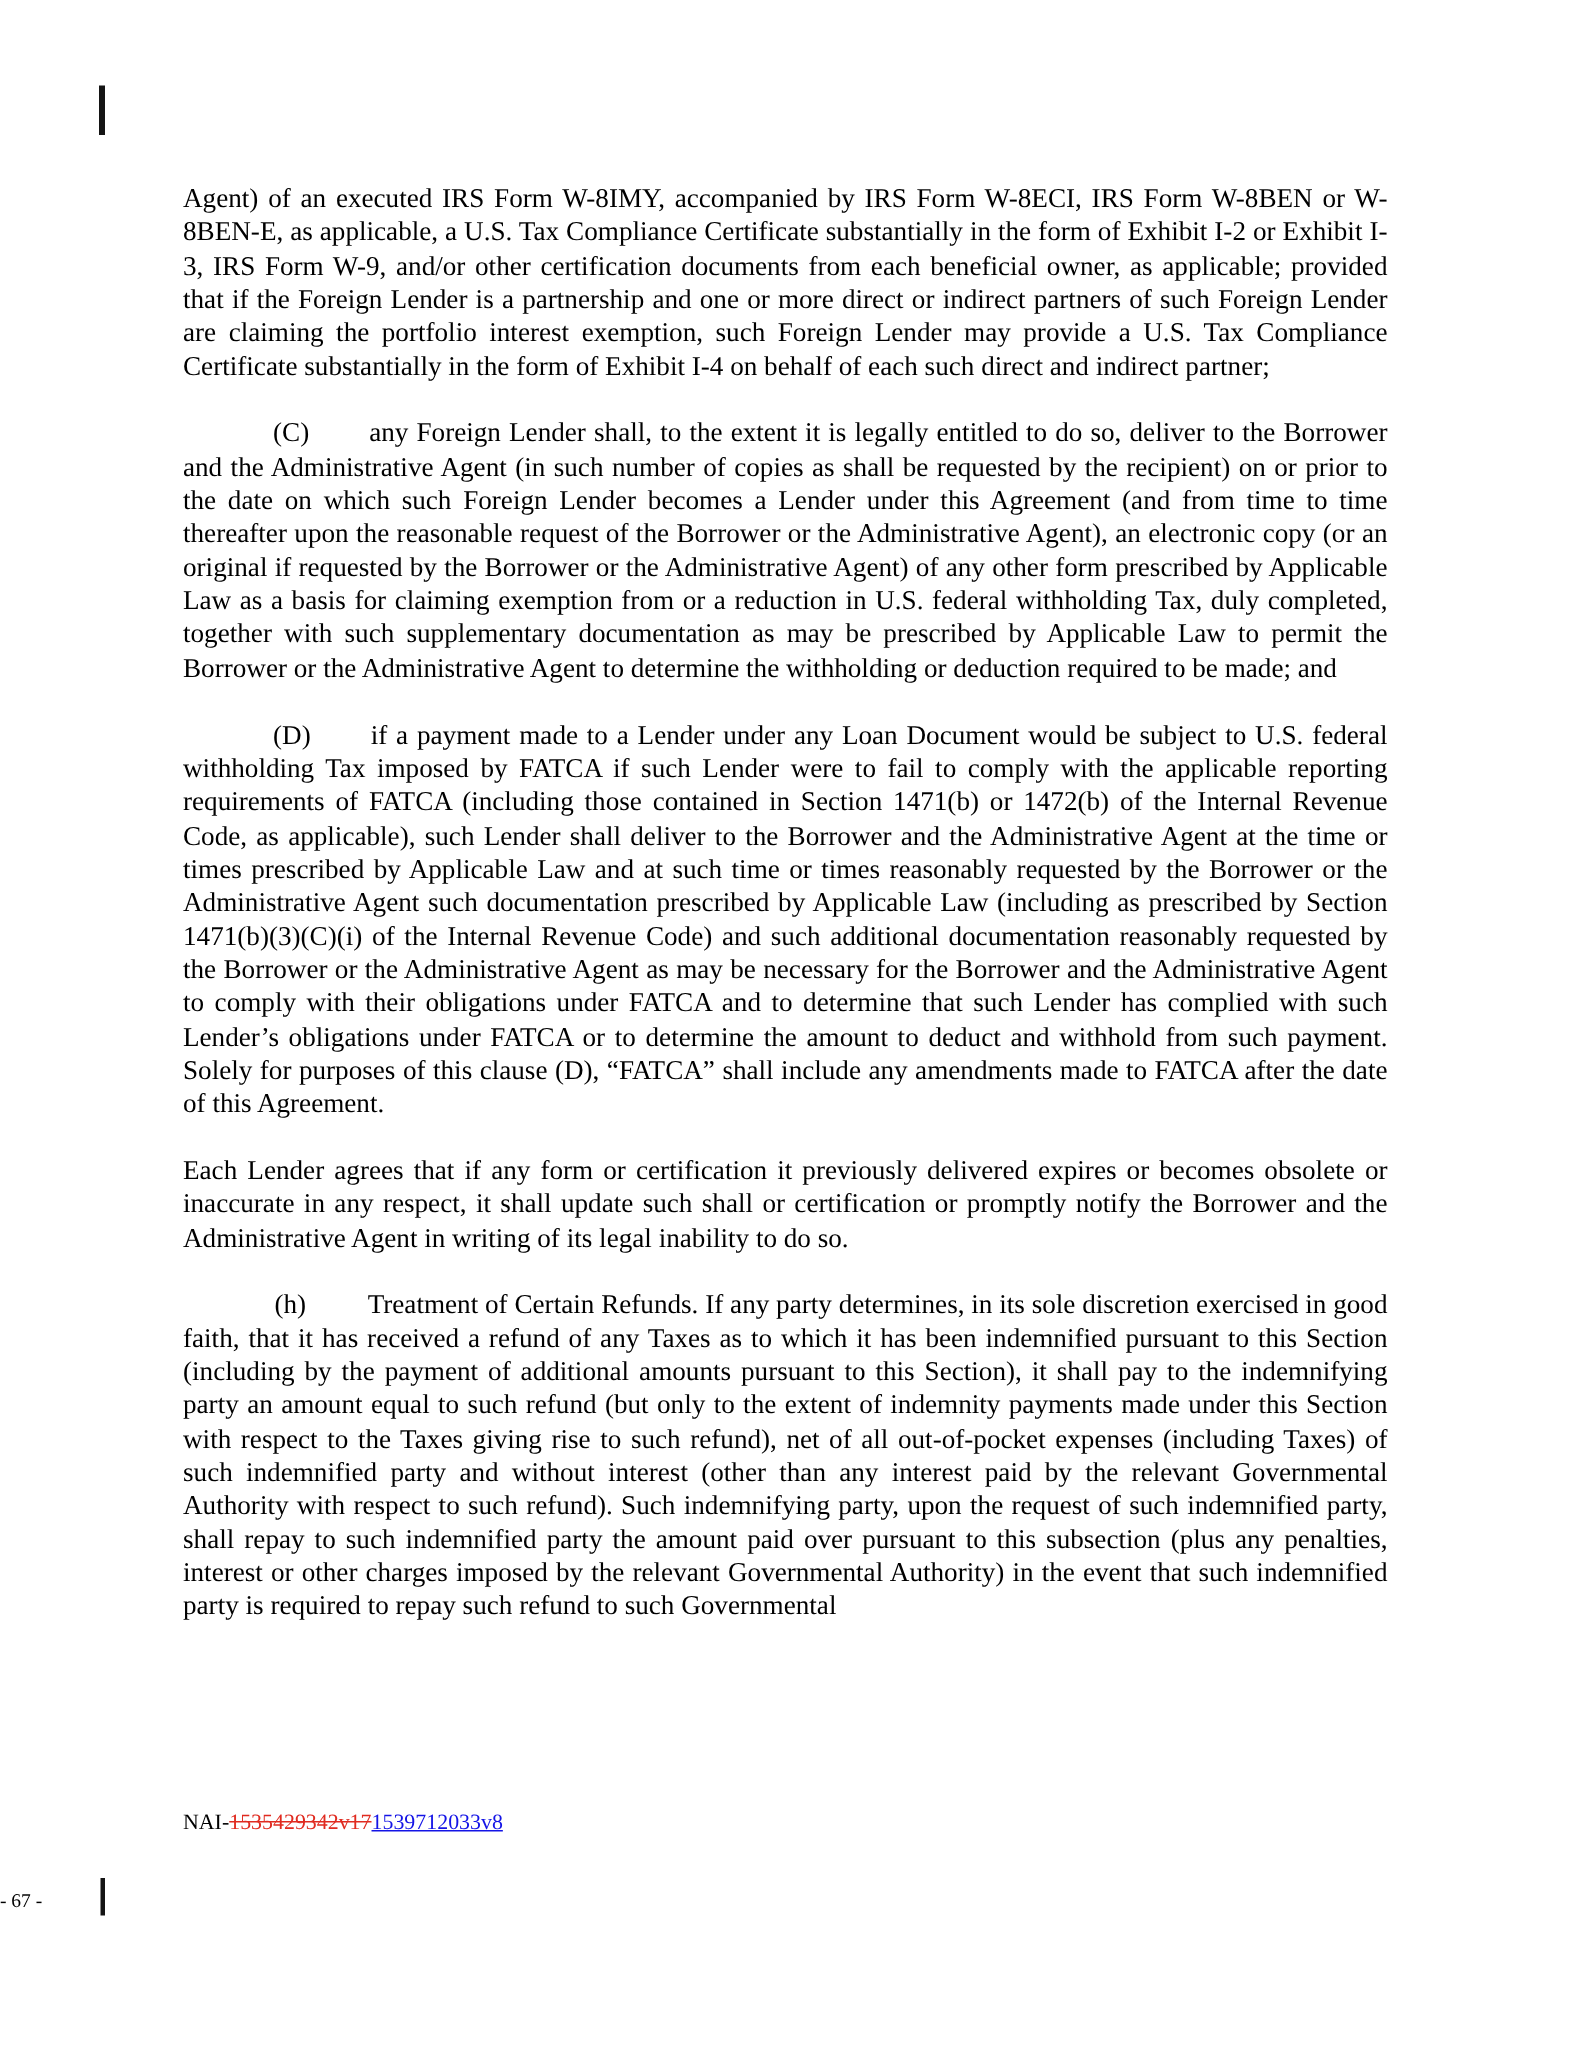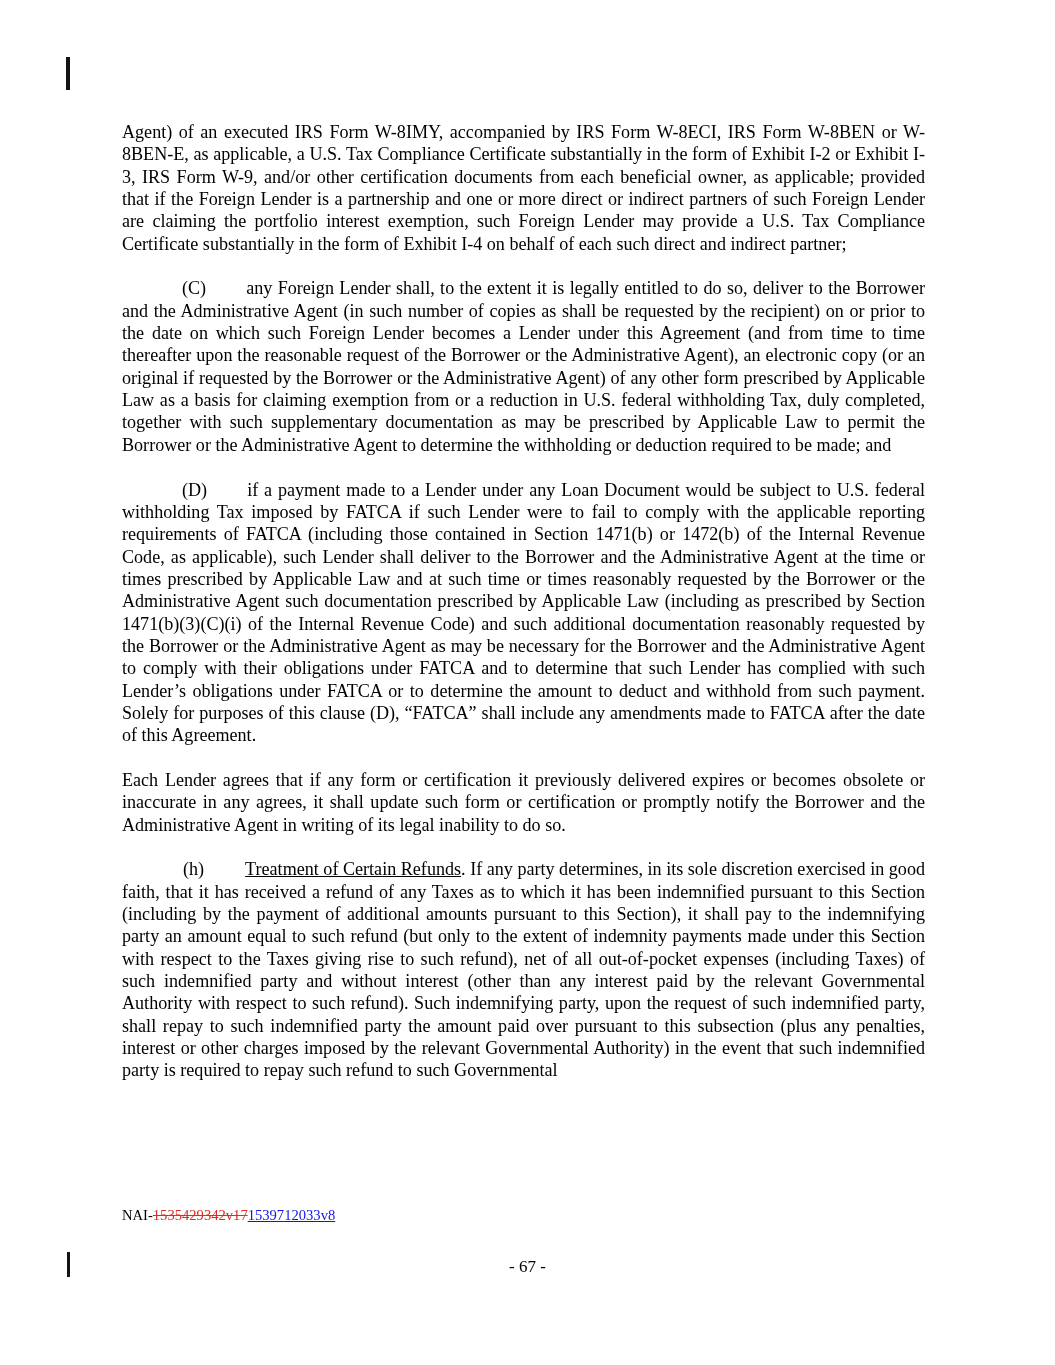--- a/index.html
+++ b/index.html
@@ -20,21 +20,21 @@
     font-size: 18.1px;
     line-height: 22.35px;
     text-align: justify;
   }
   .content p { margin: 0 0 22.35px 0; }
   .indent3 { margin-left: 182px; }
   .clause { margin-left: 123px; text-indent: 60px; }
   .h-para { text-indent: 61px; }
   .tab { display: inline-block; width: 40px; }
   .tab-h { display: inline-block; width: 41px; }
-  .u { text-decoration: underline; }
+  .u { }
   .change-bar { position: absolute; background: #141414; }
   .change-bar.top { left: 66px; top: 57px; width: 4px; height: 33px; }
   .change-bar.bottom { left: 67px; top: 1252px; width: 3px; height: 25px; }
   .footer-id {
     position: absolute;
     left: 122px;
     top: 1206px;
     font-size: 14.6px;
     line-height: 18px;
     white-space: nowrap;
@@ -45,42 +45,42 @@
   }
   .footer-id .ins {
     color: var(--inserted-text, #1414e6);
     text-decoration: underline;
   }
   .footer-page {
     position: absolute;
     left: 0;
     top: 1256px;
     width: 1055px;
-    text-align: center;
-    font-size: 17px;
+    text-align: left;
+    font-size: 13px;
     line-height: 22px;
   }
 </style>
 </head>
 <body>
 
 <div class="page">
 
   <div class="change-bar top"></div>
   <div class="change-bar bottom"></div>
 
   <div class="content">
 
     <p class="indent3">Agent) of an executed IRS Form W-8IMY, accompanied by IRS Form W-8ECI, IRS Form W-8BEN or W-8BEN-E, as applicable, a U.S. Tax Compliance Certificate substantially in the form of Exhibit I-2 or Exhibit I-3, IRS Form W-9, and/or other certification documents from each beneficial owner, as applicable; provided that if the Foreign Lender is a partnership and one or more direct or indirect partners of such Foreign Lender are claiming the portfolio interest exemption, such Foreign Lender may provide a U.S. Tax Compliance Certificate substantially in the form of Exhibit I-4 on behalf of each such direct and indirect partner;</p>
 
     <p class="clause"><span>(C)</span><span class="tab"></span><span>any Foreign Lender shall, to the extent it is legally entitled to do so, deliver to the Borrower and the Administrative Agent (in such number of copies as shall be requested by the recipient) on or prior to the date on which such Foreign Lender becomes a Lender under this Agreement (and from time to time thereafter upon the reasonable request of the Borrower or the Administrative Agent), an electronic copy (or an original if requested by the Borrower or the Administrative Agent) of any other form prescribed by Applicable Law as a basis for claiming exemption from or a reduction in U.S. federal withholding Tax, duly completed, together with such supplementary documentation as may be prescribed by Applicable Law to permit the Borrower or the Administrative Agent to determine the withholding or deduction required to be made; and</span></p>
 
     <p class="clause"><span>(D)</span><span class="tab"></span><span>if a payment made to a Lender under any Loan Document would be subject to U.S. federal withholding Tax imposed by FATCA if such Lender were to fail to comply with the applicable reporting requirements of FATCA (including those contained in Section 1471(b) or 1472(b) of the Internal Revenue Code, as applicable), such Lender shall deliver to the Borrower and the Administrative Agent at the time or times prescribed by Applicable Law and at such time or times reasonably requested by the Borrower or the Administrative Agent such documentation prescribed by Applicable Law (including as prescribed by Section 1471(b)(3)(C)(i) of the Internal Revenue Code) and such additional documentation reasonably requested by the Borrower or the Administrative Agent as may be necessary for the Borrower and the Administrative Agent to comply with their obligations under FATCA and to determine that such Lender has complied with such Lender’s obligations under FATCA or to determine the amount to deduct and withhold from such payment.  Solely for purposes of this clause (D), “FATCA” shall include any amendments made to FATCA after the date of this Agreement.</span></p>
 
-    <p>Each Lender agrees that if any form or certification it previously delivered expires or becomes obsolete or inaccurate in any agrees, it shall update such form or certification or promptly notify the Borrower and the Administrative Agent in writing of its legal inability to do so.</p>
+    <p>Each Lender agrees that if any form or certification it previously delivered expires or becomes obsolete or inaccurate in any respect, it shall update such shall or certification or promptly notify the Borrower and the Administrative Agent in writing of its legal inability to do so.</p>
 
     <p class="h-para"><span>(h)</span><span class="tab-h"></span><span class="u">Treatment of Certain Refunds</span><span>.  If any party determines, in its sole discretion exercised in good faith, that it has received a refund of any Taxes as to which it has been indemnified pursuant to this Section (including by the payment of additional amounts pursuant to this Section), it shall pay to the indemnifying party an amount equal to such refund (but only to the extent of indemnity payments made under this Section with respect to the Taxes giving rise to such refund), net of all out-of-pocket expenses (including Taxes) of such indemnified party and without interest (other than any interest paid by the relevant Governmental Authority with respect to such refund).  Such indemnifying party, upon the request of such indemnified party, shall repay to such indemnified party the amount paid over pursuant to this subsection (plus any penalties, interest or other charges imposed by the relevant Governmental Authority) in the event that such indemnified party is required to repay such refund to such Governmental</span></p>
 
   </div>
 
   <div class="footer-id"><span>NAI-</span><span class="del">1535429342v17</span><span class="ins">1539712033v8</span></div>
 
   <div class="footer-page">- 67 -</div>
 
 </div>

